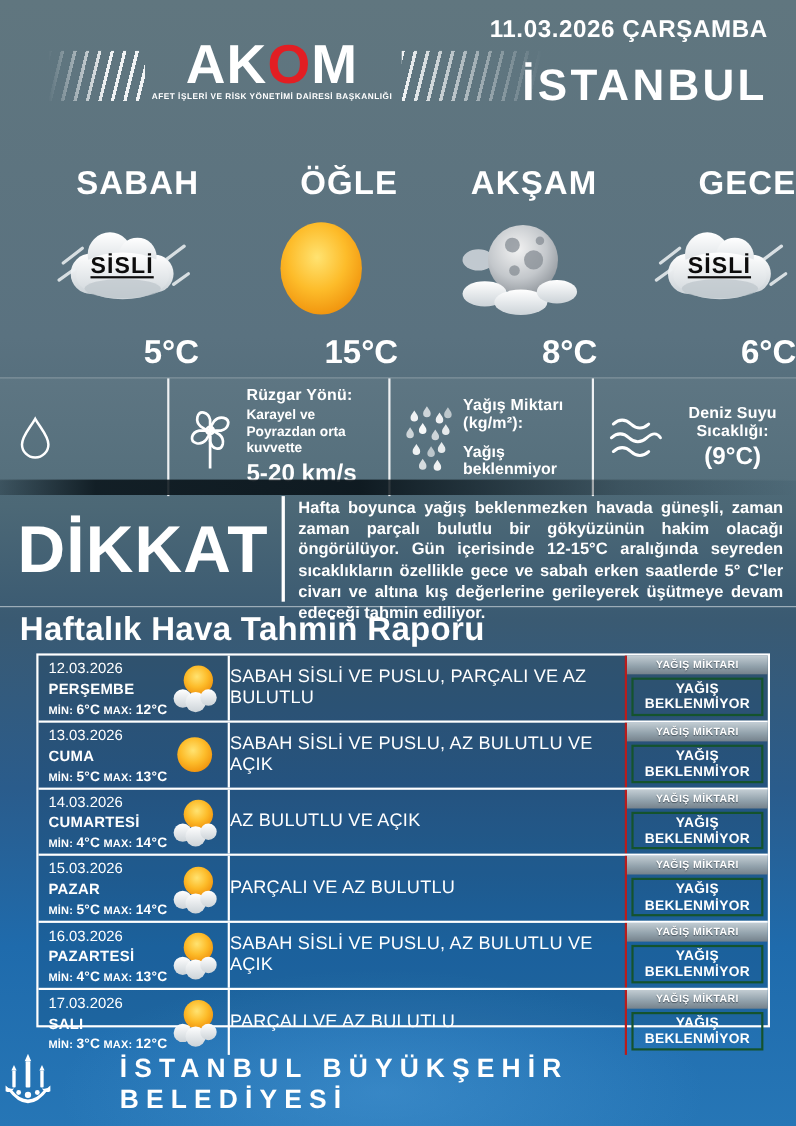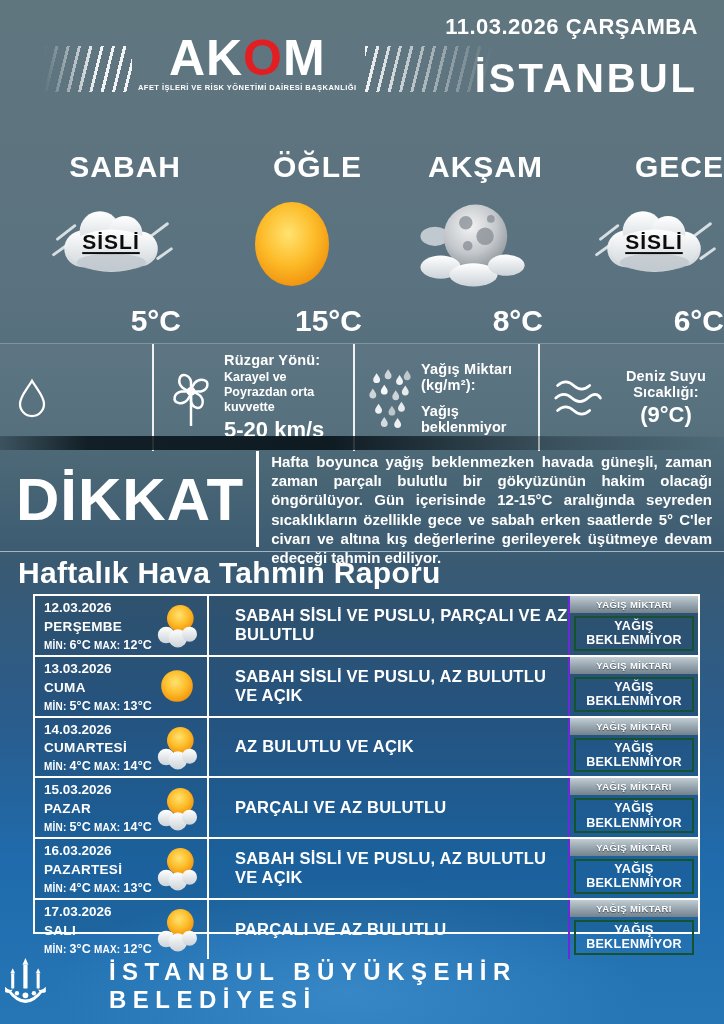--- a/index.html
+++ b/index.html
@@ -73,30 +73,30 @@
   
   .weekly-title { position:absolute; top:556px; left:18px; font-size:30px; font-weight:800; letter-spacing:.3px; }
   .weekly-table {
     position:absolute; top:594px; left:33px; width:667px; height:340px;
     border:2px solid #fff; background:rgba(0,22,45,.12);
     display:grid; grid-template-rows:repeat(6,1fr);
   }
   .wrow { display:grid; grid-template-columns:172px 1fr 128px; }
   .wrow + .wrow { border-top:2px solid #fff; }
   .wcell-date { position:relative; padding:4px 0 3px 9px; display:flex; flex-direction:column; justify-content:space-between; }
-  .wdate { font-size:13.5px; font-weight:700; }
+  .wdate { font-size:13.5px; font-weight:400; }
   .wday { font-size:13.5px; font-weight:600; letter-spacing:.3px; }
   .wminmax { font-size:10px; font-weight:800; letter-spacing:.2px; }
   .wminmax .mm-val { font-size:12.5px; }
   .row-icon { position:absolute; right:4px; top:50%; transform:translateY(-50%); width:52px; height:50px; }
   .row-icon[data-icon="sun"] .mini-cloud { display:none; }
   .wcell-text {
-    border-left:2px solid #fff; border-right:2px solid #6d28d9;
-    display:flex; align-items:center; padding-left:26px;
-    font-size:16.5px; font-weight:700; letter-spacing:.2px;
+    border-left:2px solid #fff; border-right:2px solid #b91c1c;
+    display:flex; align-items:center; 
+    font-size:16.5px; font-weight:400; letter-spacing:.2px;
   }
   .wcell-precip { display:flex; flex-direction:column; }
   .precip-head {
     height:17px; display:flex; align-items:center; justify-content:center;
     background:linear-gradient(180deg,#c2ccd2 0%, #93a3ad 55%, #75828c 100%);
     font-size:9.5px; font-weight:800; letter-spacing:.4px; color:#fff;
     text-shadow:0 1px 1px rgba(40,50,60,.7);
   }
   .precip-box {
     flex:1; margin:3px 4px 4px 4px; border:2px solid #14532d;

